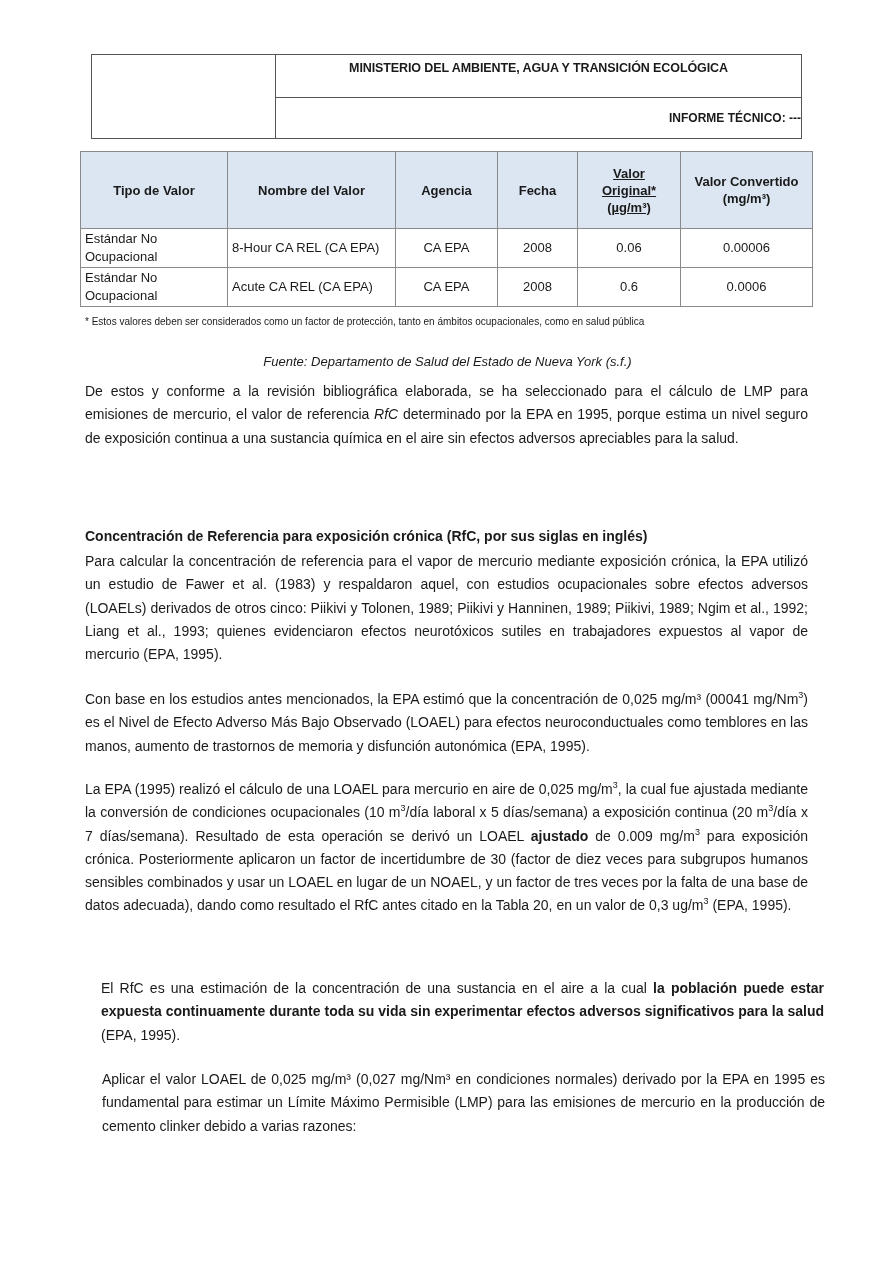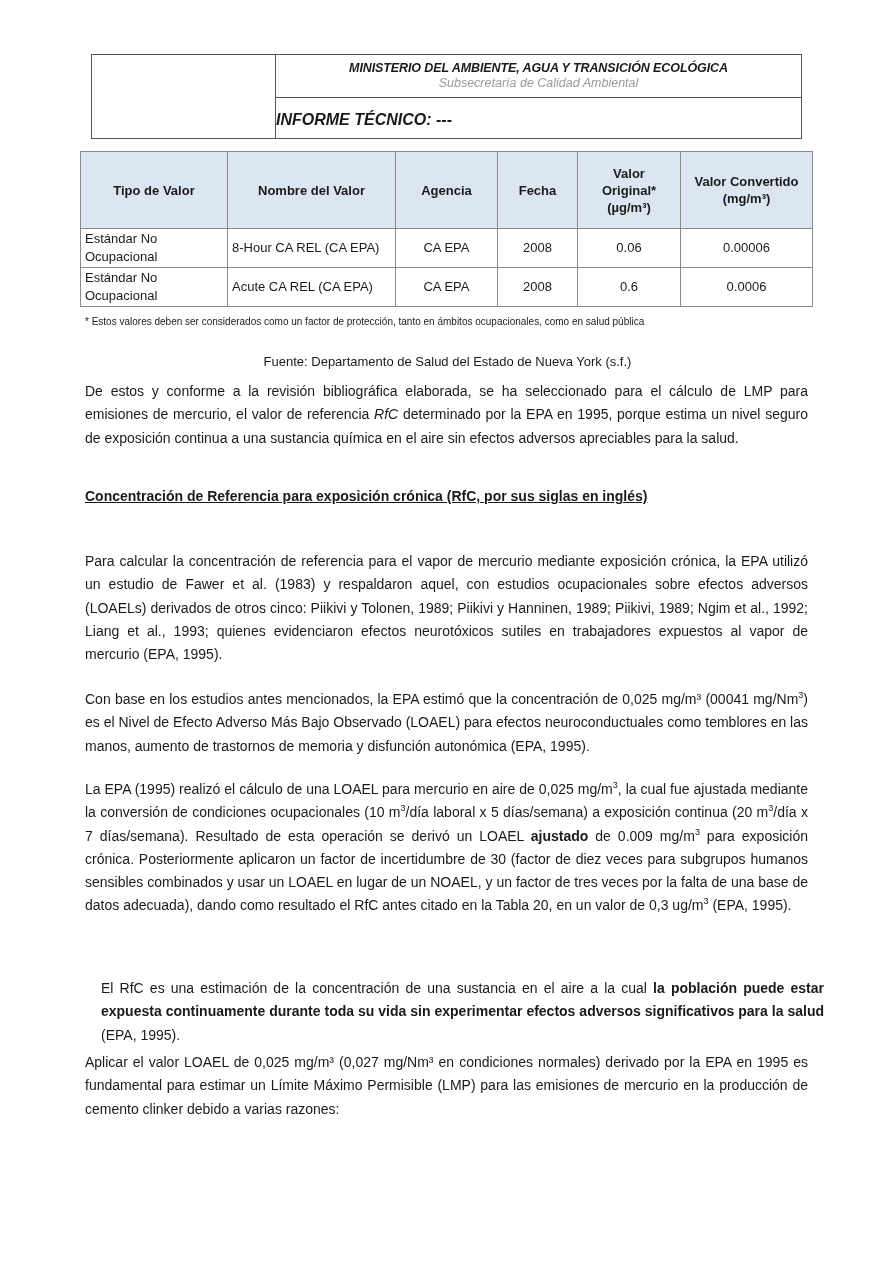--- a/index.html
+++ b/index.html
@@ -2,59 +2,58 @@
 <html><head>
 <meta charset="utf-8">
 <style>
   html, body { margin: 0; padding: 0; background: #ffffff; }
   body {
     width: 892px; height: 1263px; position: relative; overflow: hidden;
     font-family: "Liberation Sans", sans-serif; color: #1a1a1a;
   }
   .hdr {
     position: absolute; left: 91px; top: 54px; width: 711px; height: 85px;
-    border: 1px solid #555; box-sizing: border-box; display: flex; font-style: italic;
+    border: 1px solid #555; box-sizing: border-box; display: flex;
   }
   .hdr-logo { width: 183px; border-right: 1px solid #555; }
   .hdr-right { flex: 1; display: flex; flex-direction: column; }
   .hdr-top { height: 43px; border-bottom: 1px solid #555; text-align: center; padding-top: 6px; box-sizing: border-box; }
   .hdr-ministry { font-size: 12.5px; font-weight: bold; letter-spacing: -0.1px; }
   .hdr-sub { font-size: 12.5px; color: #9a9a9a; margin-top: 1px; }
-  .hdr-bottom { flex: 1; text-align: left; font-size: 16px; font-weight: bold; padding-top: 13px; box-sizing: border-box; }
+  .hdr-bottom { flex: 1; text-align: right; font-size: 12px; font-weight: bold; padding-top: 13px; box-sizing: border-box; }
 
   table.vals {
     position: absolute; left: 80px; top: 151px; width: 733px;
     border-collapse: collapse; font-size: 13px;
   }
   table.vals th, table.vals td { border: 1px solid #8a8a8a; padding: 0 4px; }
   table.vals th { background: #dce6f2; height: 76px; font-weight: bold; text-align: center; line-height: 17px; }
   table.vals td { height: 38px; text-align: center; line-height: 18px; }
   table.vals td.left { text-align: left; }
-  .c1 { width: 138px; } .c2 { width: 159px; } .c3 { width: 93px; } .c4 { width: 71px; } .c5 { width: 94px; }
+  .c1 { width: 138px; } .c2 { width: 159px; } .c3 { width: 93px; } .c4 { width: 71px; } .c5 { width: 94px; text-decoration: underline; }
 
   .note { position: absolute; left: 85px; top: 312px; width: 725px; font-size: 10px; line-height: 20px; }
-  .source { position: absolute; left: 85px; top: 352px; width: 725px; font-size: 13px; text-align: center; line-height: 20px; }
+  .source { position: absolute; left: 85px; top: 352px; width: 725px; font-size: 13px; text-align: center; line-height: 20px; font-style: italic; }
 
   .para {
     position: absolute; left: 85px; width: 723px; font-size: 14px; line-height: 23.3px;
     text-align: justify;
   }
   .heading { position: absolute; left: 85px; font-size: 14px; font-weight: bold; }
   b { font-weight: bold; }
   sup { font-size: 9px; line-height: 0; }
 </style>
 </head>
 <body>
 
 <div class="hdr">
   <div class="hdr-logo"></div>
   <div class="hdr-right">
     <div class="hdr-top">
       <div class="hdr-ministry">MINISTERIO DEL AMBIENTE, AGUA Y TRANSICIÓN ECOLÓGICA</div>
-      <div class="hdr-sub">Subsecretaría de Calidad Ambiental</div>
     </div>
     <div class="hdr-bottom">INFORME TÉCNICO: ---</div>
   </div>
 </div>
 
 <table class="vals">
   <thead>
     <tr>
       <th class="c1">Tipo de Valor</th>
       <th class="c2">Nombre del Valor</th>
@@ -89,23 +88,23 @@
       <td>0.0006</td>
     </tr>
   </tbody>
 </table>
 
 <div class="note">* Estos valores deben ser considerados como un factor de protección, tanto en ámbitos ocupacionales, como en salud pública</div>
 <div class="source">Fuente: Departamento de Salud del Estado de Nueva York (s.f.)</div>
 
 <p class="para" style="top:380px;margin:0;"><span>De estos y conforme a la revisión bibliográfica elaborada, se ha seleccionado para el cálculo de LMP para emisiones de mercurio, el valor de referencia </span><i>RfC</i><span> determinado por la EPA en 1995, porque estima un nivel seguro de exposición continua a una sustancia química en el aire sin efectos adversos apreciables para la salud.</span></p>
 
-<div class="heading" style="top:488px;text-decoration:underline;">Concentración de Referencia para exposición crónica (RfC, por sus siglas en inglés)</div>
+<div class="heading" style="top:528px;">Concentración de Referencia para exposición crónica (RfC, por sus siglas en inglés)</div>
 
 <p class="para" style="top:550px;margin:0;">Para calcular la concentración de referencia para el vapor de mercurio mediante exposición crónica, la EPA utilizó un estudio de Fawer et al. (1983) y respaldaron aquel, con estudios ocupacionales sobre efectos adversos (LOAELs) derivados de otros cinco: Piikivi y Tolonen, 1989; Piikivi y Hanninen, 1989; Piikivi, 1989; Ngim et al., 1992; Liang et al., 1993; quienes evidenciaron efectos neurotóxicos sutiles en trabajadores expuestos al vapor de mercurio (EPA, 1995).</p>
 
 <p class="para" style="top:688px;margin:0;"><span>Con base en los estudios antes mencionados, la EPA estimó que la concentración de 0,025 mg/m³ (00041 mg/Nm</span><sup>3</sup><span>) es el Nivel de Efecto Adverso Más Bajo Observado (LOAEL) para efectos neuroconductuales como temblores en las manos, aumento de trastornos de memoria y disfunción autonómica (EPA, 1995).</span></p>
 
 <p class="para" style="top:778px;margin:0;"><span>La EPA (1995) realizó el cálculo de una LOAEL para mercurio en aire de 0,025 mg/m</span><sup>3</sup><span>, la cual fue ajustada mediante la conversión de condiciones ocupacionales (10 m</span><sup>3</sup><span>/día laboral x 5 días/semana) a exposición continua (20 m</span><sup>3</sup><span>/día x 7 días/semana). Resultado de esta operación se derivó un LOAEL </span><b>ajustado</b><span> de 0.009 mg/m</span><sup>3</sup><span> para exposición crónica. Posteriormente aplicaron un factor de incertidumbre de 30 (factor de diez veces para subgrupos humanos sensibles combinados y usar un LOAEL en lugar de un NOAEL, y un factor de tres veces por la falta de una base de datos adecuada), dando como resultado el RfC antes citado en la Tabla 20, en un valor de 0,3 ug/m</span><sup>3</sup><span> (EPA, 1995).</span></p>
 
 <p class="para" style="top:961px;margin:16px;"><span>El RfC es una estimación de la concentración de una sustancia en el aire a la cual </span><b>la población puede estar expuesta continuamente durante toda su vida sin experimentar efectos adversos significativos para la salud</b><span> (EPA, 1995).</span></p>
 
-<p class="para" style="top:1051px;margin:0;">Aplicar el valor LOAEL de 0,025 mg/m³ (0,027 mg/Nm³ en condiciones normales) derivado por la EPA en 1995 es fundamental para estimar un Límite Máximo Permisible (LMP) para las emisiones de mercurio en la producción de cemento clinker debido a varias razones:</p>
+<p class="para" style="top:1051px;margin:17px;">Aplicar el valor LOAEL de 0,025 mg/m³ (0,027 mg/Nm³ en condiciones normales) derivado por la EPA en 1995 es fundamental para estimar un Límite Máximo Permisible (LMP) para las emisiones de mercurio en la producción de cemento clinker debido a varias razones:</p>
 
 </body></html>

